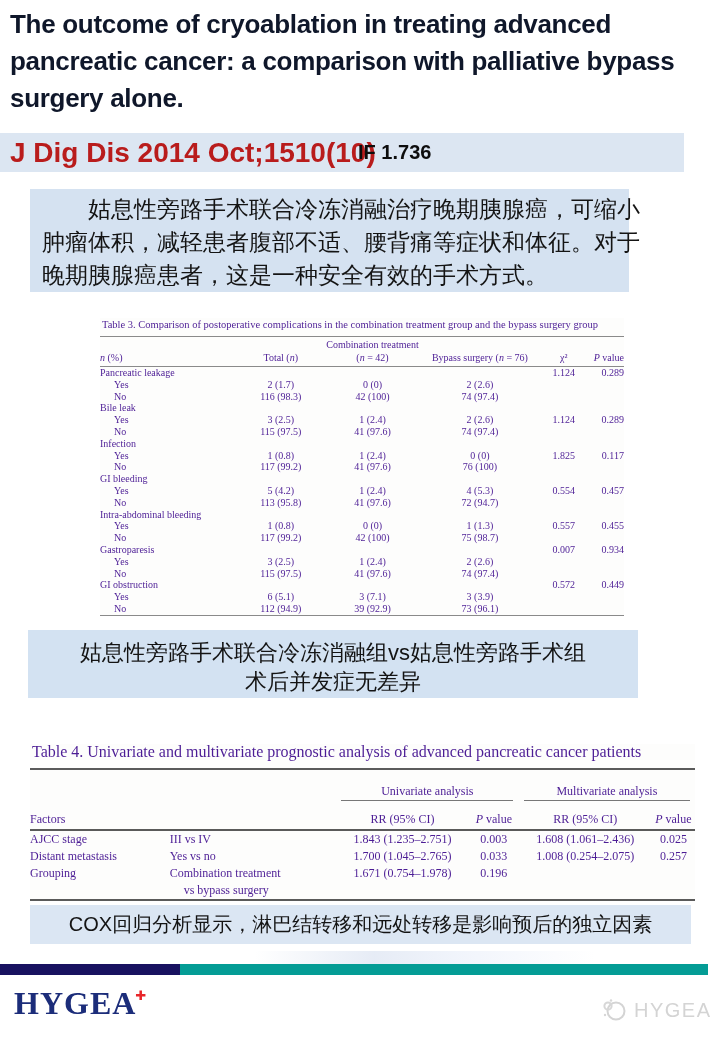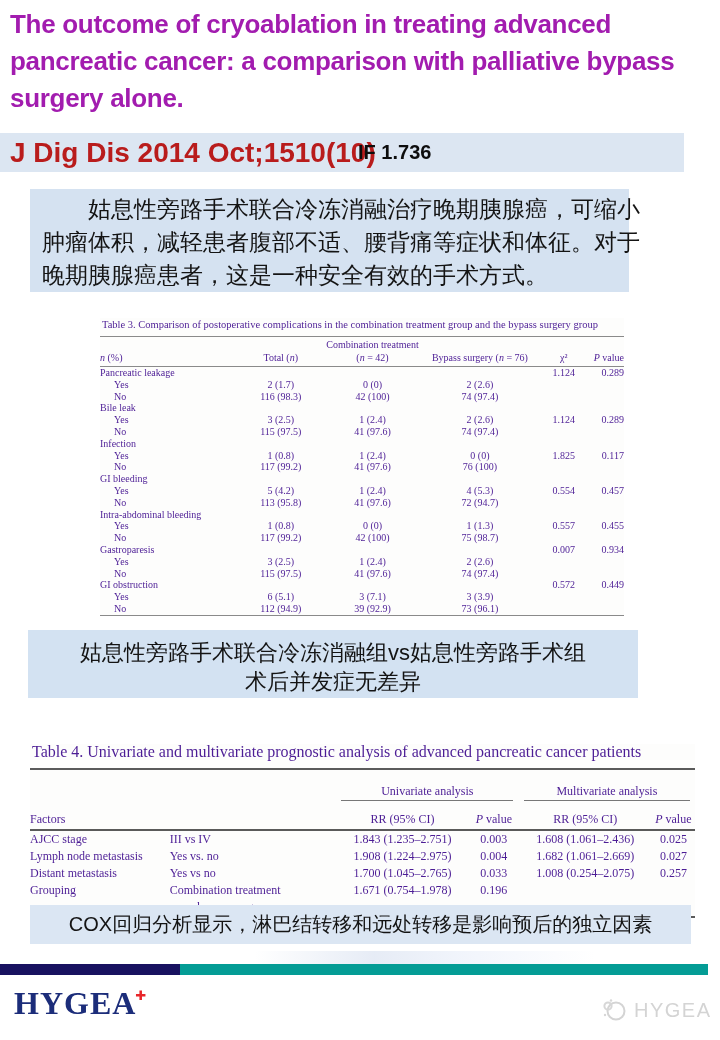--- a/index.html
+++ b/index.html
@@ -4,21 +4,21 @@
 <style>
   * { margin:0; padding:0; box-sizing:border-box; }
   html,body { background:#fff; }
   .slide {
     position:relative; width:720px; height:1040px; background:#ffffff;
     overflow:hidden; font-family:"Liberation Sans", sans-serif;
   }
   
   .page-title {
     position:absolute; left:10px; top:6px; width:700px;
-    font-size:26px; line-height:37px; font-weight:700; color:#a21caf;
+    font-size:26px; line-height:37px; font-weight:700; color:#0f172a;
     letter-spacing:-0.3px;
   }
   
   .citation-bar { position:absolute; left:0; top:133px; width:684px; height:39px; }
   .citation-bar .journal { position:absolute; left:10px; top:0; line-height:39px; font-size:28px; font-weight:700; color:#b91c1c; }
   .citation-bar .if { position:absolute; left:358px; top:0; line-height:39px; font-size:20px; font-weight:600; color:#0d0d0d; }
   
   .summary-panel { position:absolute; left:30px; top:189px; width:599px; height:103px; padding-top:4px; }
   .summary-panel .line { font-size:23px; line-height:33px; color:#141414; padding:0 12px; white-space:nowrap; }
   .summary-panel .line.first { text-indent:46px; }
@@ -317,30 +317,20 @@
             <td class="c-factor">AJCC stage</td>
             <td class="c-cmp">
               <div>III vs IV</div>
             </td>
             <td class="c-urr">1.843 (1.235–2.751)</td>
             <td class="c-up">0.003</td>
             <td class="c-mrr">1.608 (1.061–2.436)</td>
             <td class="c-mp">0.025</td>
           </tr>
           <tr>
-            <td class="c-factor">Lymph node metastasis</td>
-            <td class="c-cmp">
-              <div>Yes vs. no</div>
-            </td>
-            <td class="c-urr">1.908 (1.224–2.975)</td>
-            <td class="c-up">0.004</td>
-            <td class="c-mrr">1.682 (1.061–2.669)</td>
-            <td class="c-mp">0.027</td>
-          </tr>
-          <tr>
             <td class="c-factor">Distant metastasis</td>
             <td class="c-cmp">
               <div>Yes vs no</div>
             </td>
             <td class="c-urr">1.700 (1.045–2.765)</td>
             <td class="c-up">0.033</td>
             <td class="c-mrr">1.008 (0.254–2.075)</td>
             <td class="c-mp">0.257</td>
           </tr>
           <tr>

